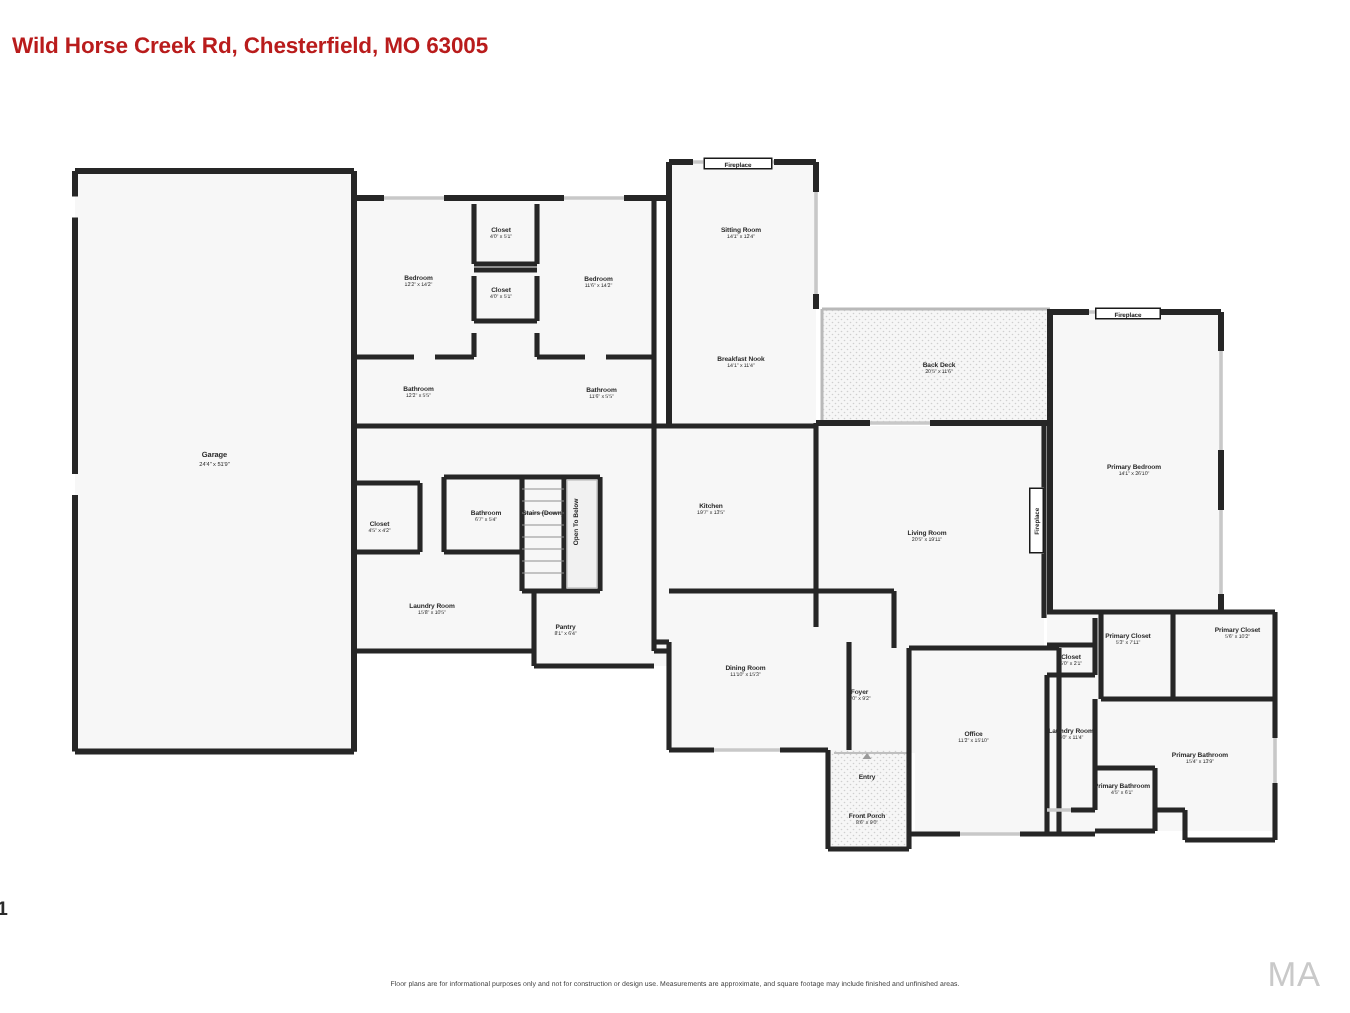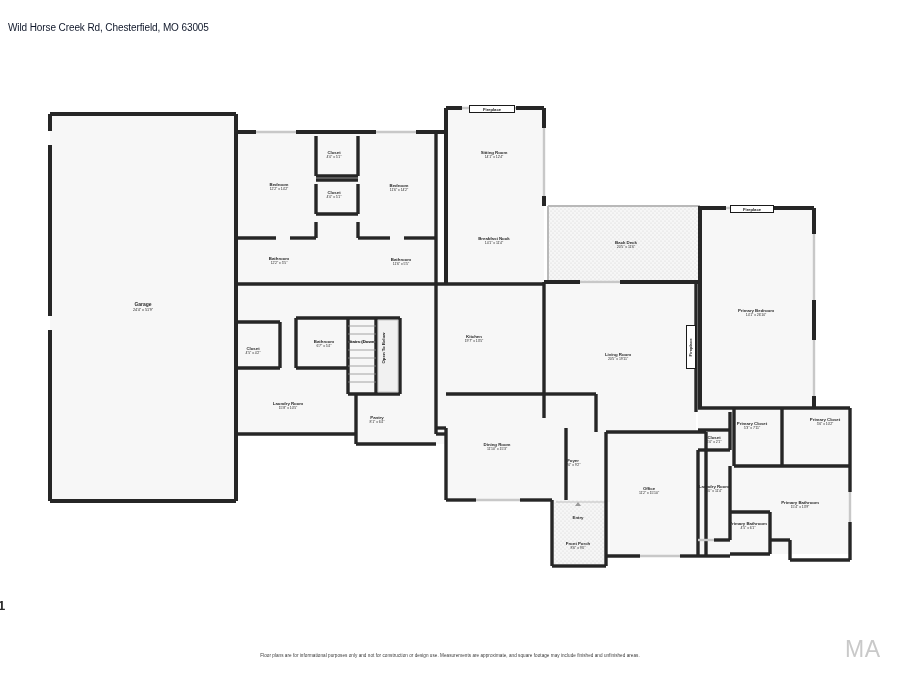--- a/index.html
+++ b/index.html
@@ -5,21 +5,21 @@
   html,body{margin:0;padding:0;}
   body{
     width:900px;height:675px;background:#ffffff;
     font-family:"Liberation Sans", sans-serif;
     position:relative;overflow:hidden;
     -webkit-font-smoothing:antialiased;
   }
   
   #page-title{
     position:absolute;left:8px;top:22px;
-    font-size:10px;font-weight:normal;color:#0f172a;
+    font-size:15px;font-weight:bold;color:#b91c1c;
     letter-spacing:-0.1px;white-space:nowrap;
   }
   
   #plan{
     position:absolute;left:0;top:0;width:900px;height:675px;
   }
   #plan svg{display:block;}
   
   .room-label{
     position:absolute;

